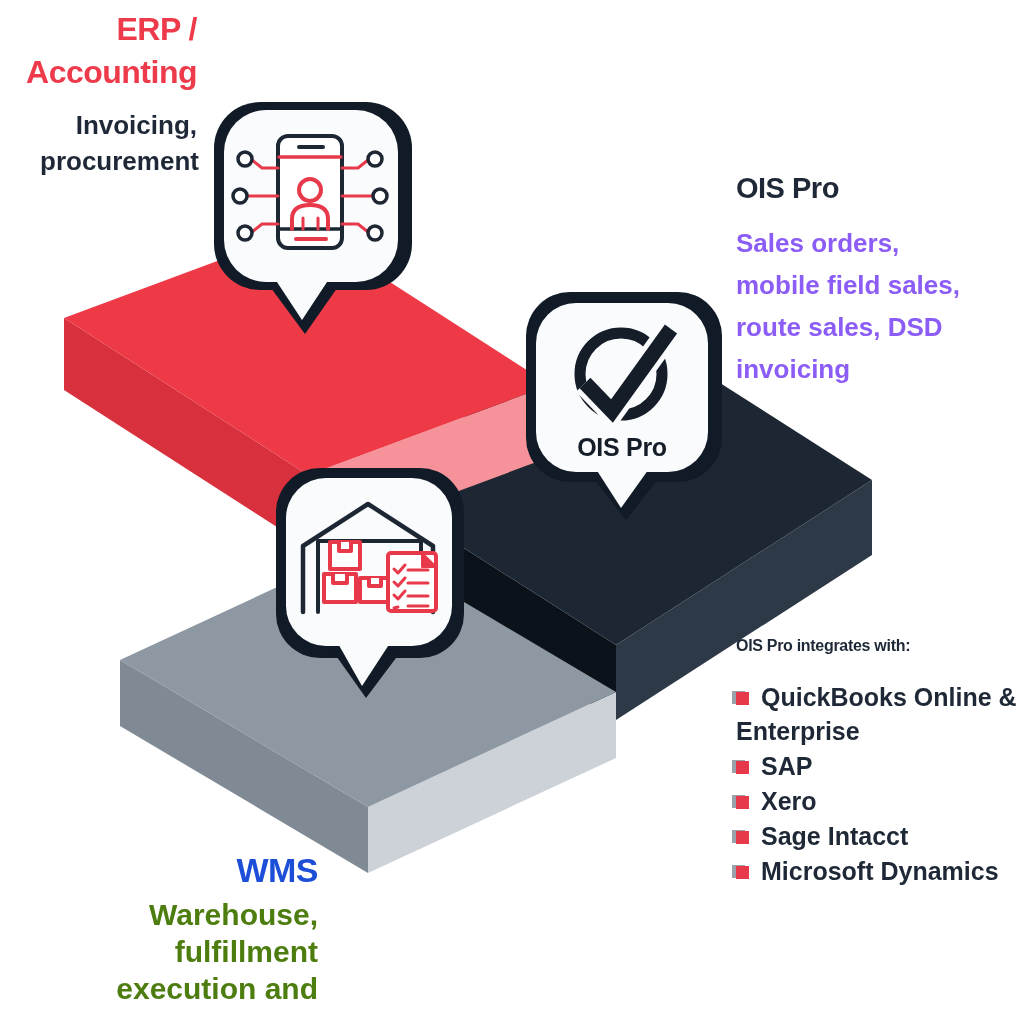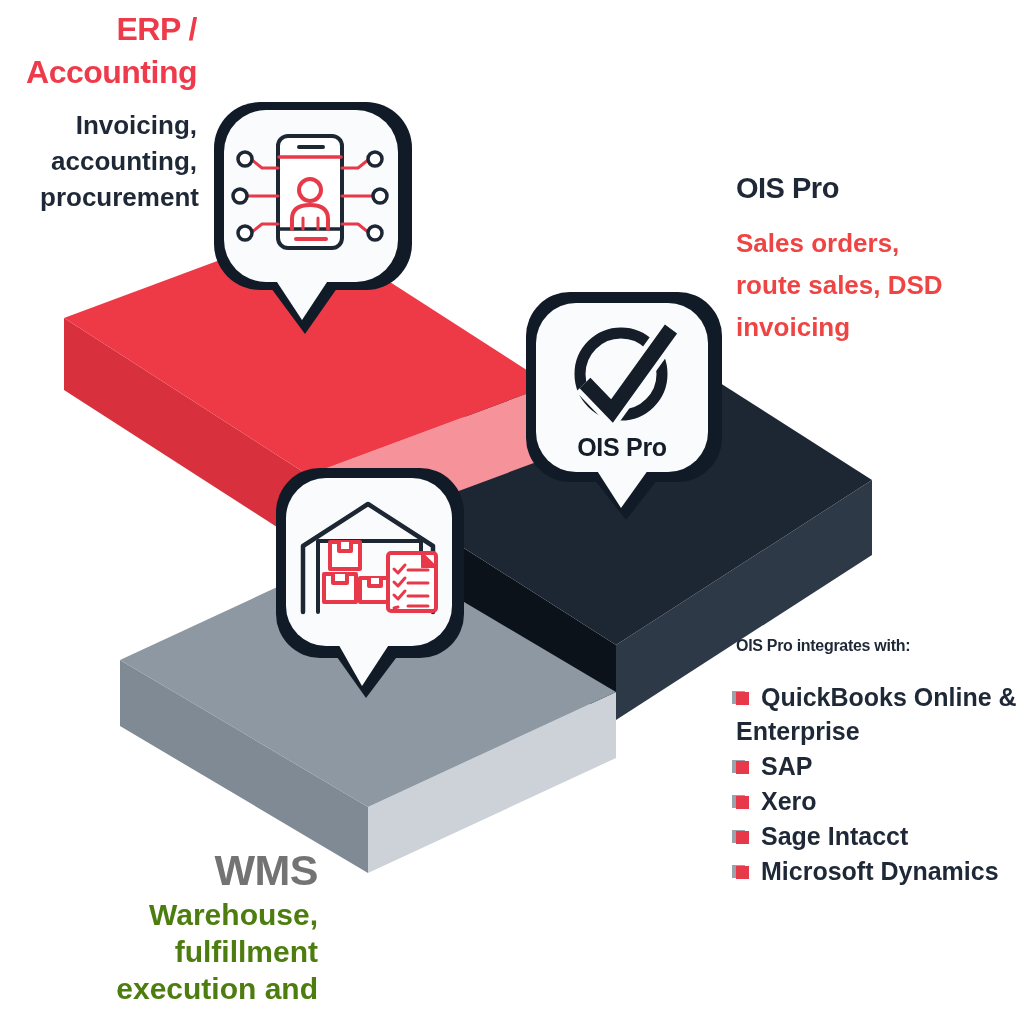--- a/index.html
+++ b/index.html
@@ -8,29 +8,29 @@
     font-family:"Liberation Sans","DejaVu Sans",sans-serif;
     text-decoration:underline;
   }
   .stage svg{position:absolute;left:0;top:0;}
   .txt{position:absolute;}
   .erp-block{left:0;top:8px;width:197px;text-align:right;}
   .erp-title{font-size:32px;line-height:43px;font-weight:800;color:#ee3b4b;letter-spacing:-.5px;}
   .erp-body{margin-top:13px;font-size:26px;line-height:36px;font-weight:700;color:#1e2836;padding-left:40px;}
   .ois-block{left:736px;top:170px;width:282px;text-align:left;}
   .ois-title{font-size:29px;line-height:36px;font-weight:800;color:#1e2836;letter-spacing:-.5px;}
-  .ois-body{margin-top:16px;font-size:26px;line-height:42px;font-weight:700;color:#ef4444;}
+  .ois-body{margin-top:16px;font-size:26px;line-height:42px;font-weight:700;color:#8b5cf6;}
   .int-block{left:736px;top:630px;width:288px;}
   .int-title{font-size:16px;line-height:32px;font-weight:800;color:#1e2836;letter-spacing:-.3px;}
   .int-list{margin:18px 0 0 0;padding:0;list-style:none;font-size:25px;line-height:34px;font-weight:700;color:#1e2836;}
   .int-list li{margin:0 0 1px 0;}
   .sq{display:inline-block;width:13px;height:13px;background:#e8394a;margin-right:12px;
       box-shadow:-4px -1px 0 0 #9aa3ab;transform:translateY(-1px);}
   .wms-block{left:0;top:850px;width:318px;text-align:right;}
-  .wms-title{font-size:43px;line-height:40px;font-weight:800;color:#737373;letter-spacing:-.5px;}
+  .wms-title{font-size:34px;line-height:40px;font-weight:800;color:#1d4ed8;letter-spacing:-.5px;}
   .wms-body{margin-top:6px;font-size:30px;line-height:37px;font-weight:700;color:#4d7c0f;}
   .ois-label{left:557px;top:433px;width:130px;text-align:center;
       font-size:25px;font-weight:800;color:#141d28;letter-spacing:-.3px;}
 </style>
 </head>
 <body>
 
 <div class="stage">
 
   <svg width="1024" height="1011" viewBox="0 0 1024 1011">
@@ -126,29 +126,29 @@
     </g>
   </svg>
 
   <div class="txt erp-block">
     <div class="erp-title">
       <div>ERP /</div>
       <div>Accounting</div>
     </div>
     <div class="erp-body">
       <div>Invoicing,</div>
-      <div>accounting,</div>
       <div>procurement</div>
     </div>
   </div>
 
   <div class="txt ois-block">
     <div class="ois-title">OIS Pro</div>
     <div class="ois-body">
       <div>Sales orders,</div>
+      <div>mobile field sales,</div>
       <div>route sales, DSD</div>
       <div>invoicing</div>
     </div>
   </div>
 
   <div class="txt ois-label">OIS Pro</div>
 
   <div class="txt int-block">
     <div class="int-title">OIS Pro integrates with:</div>
     <ul class="int-list">

